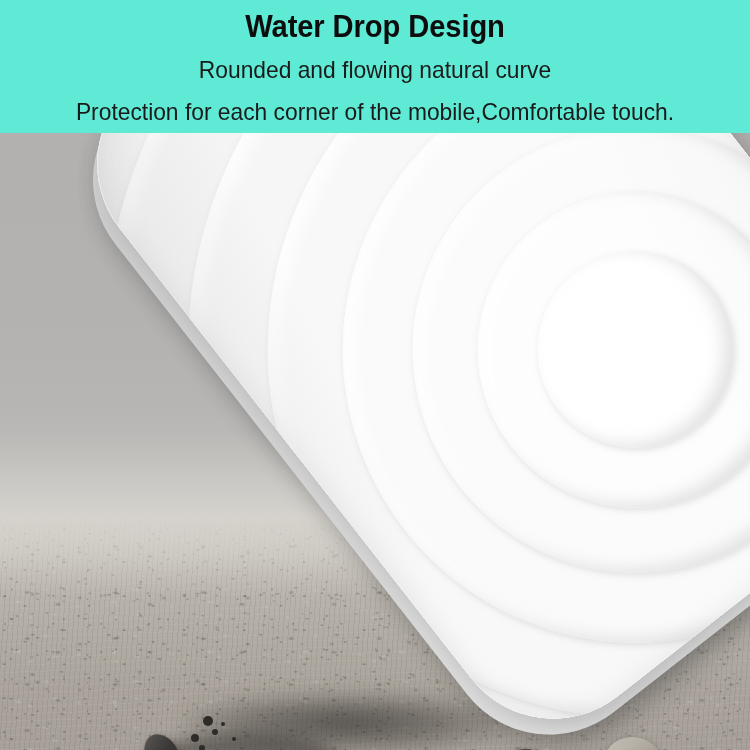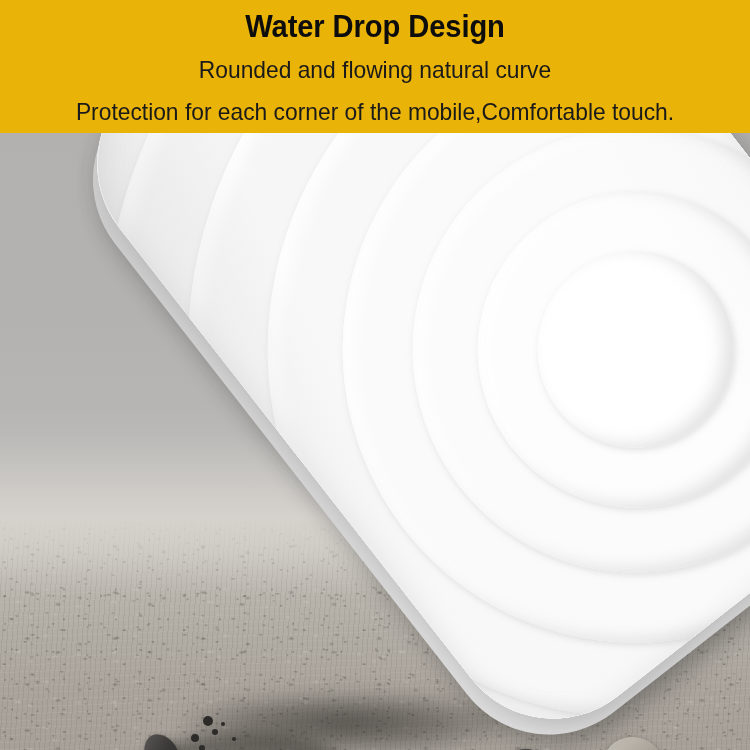--- a/index.html
+++ b/index.html
@@ -16,21 +16,21 @@
     background: #ffffff;
     font-family: "Liberation Sans", sans-serif;
   }
 
   
   #text-banner {
     position: absolute;
     left: 0; top: 0;
     width: 750px;
     height: 133px;
-    background: #eab308;
+    background: #5eead4;
     z-index: 40;
   }
   .headline {
     position: absolute;
     left: 0;
     width: 750px;
     text-align: center;
     white-space: nowrap;
     color: #111111;
   }

